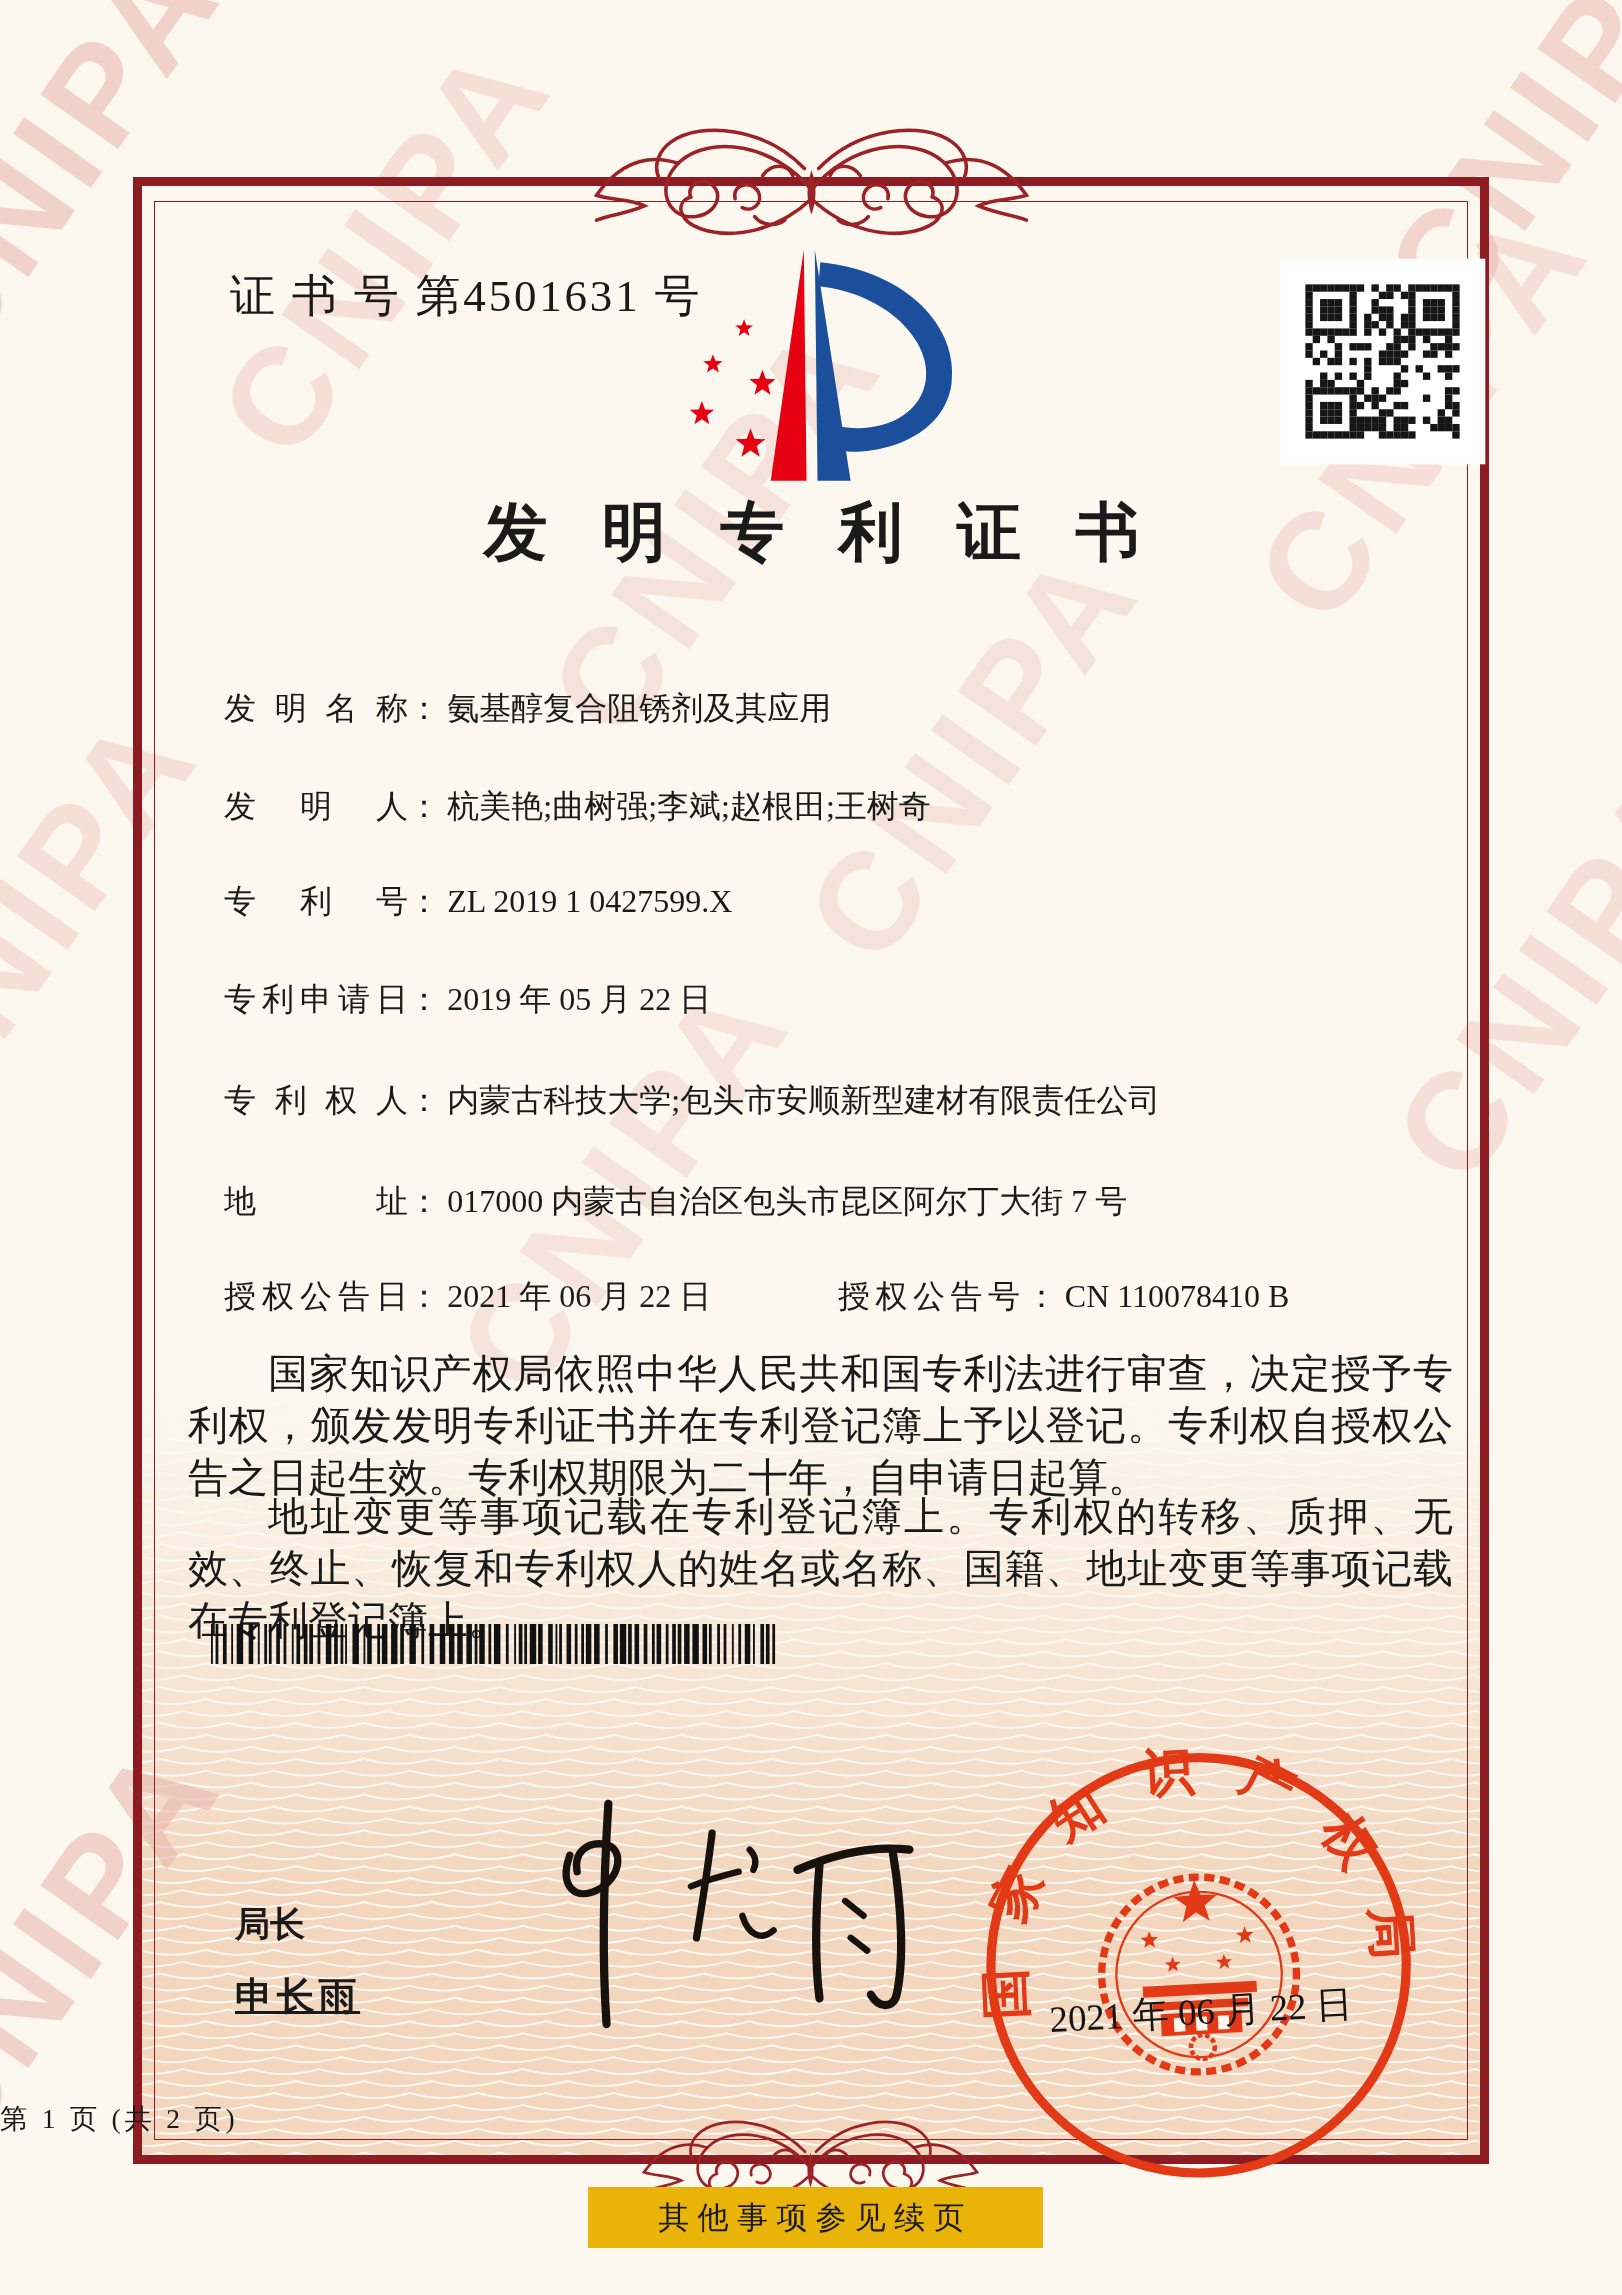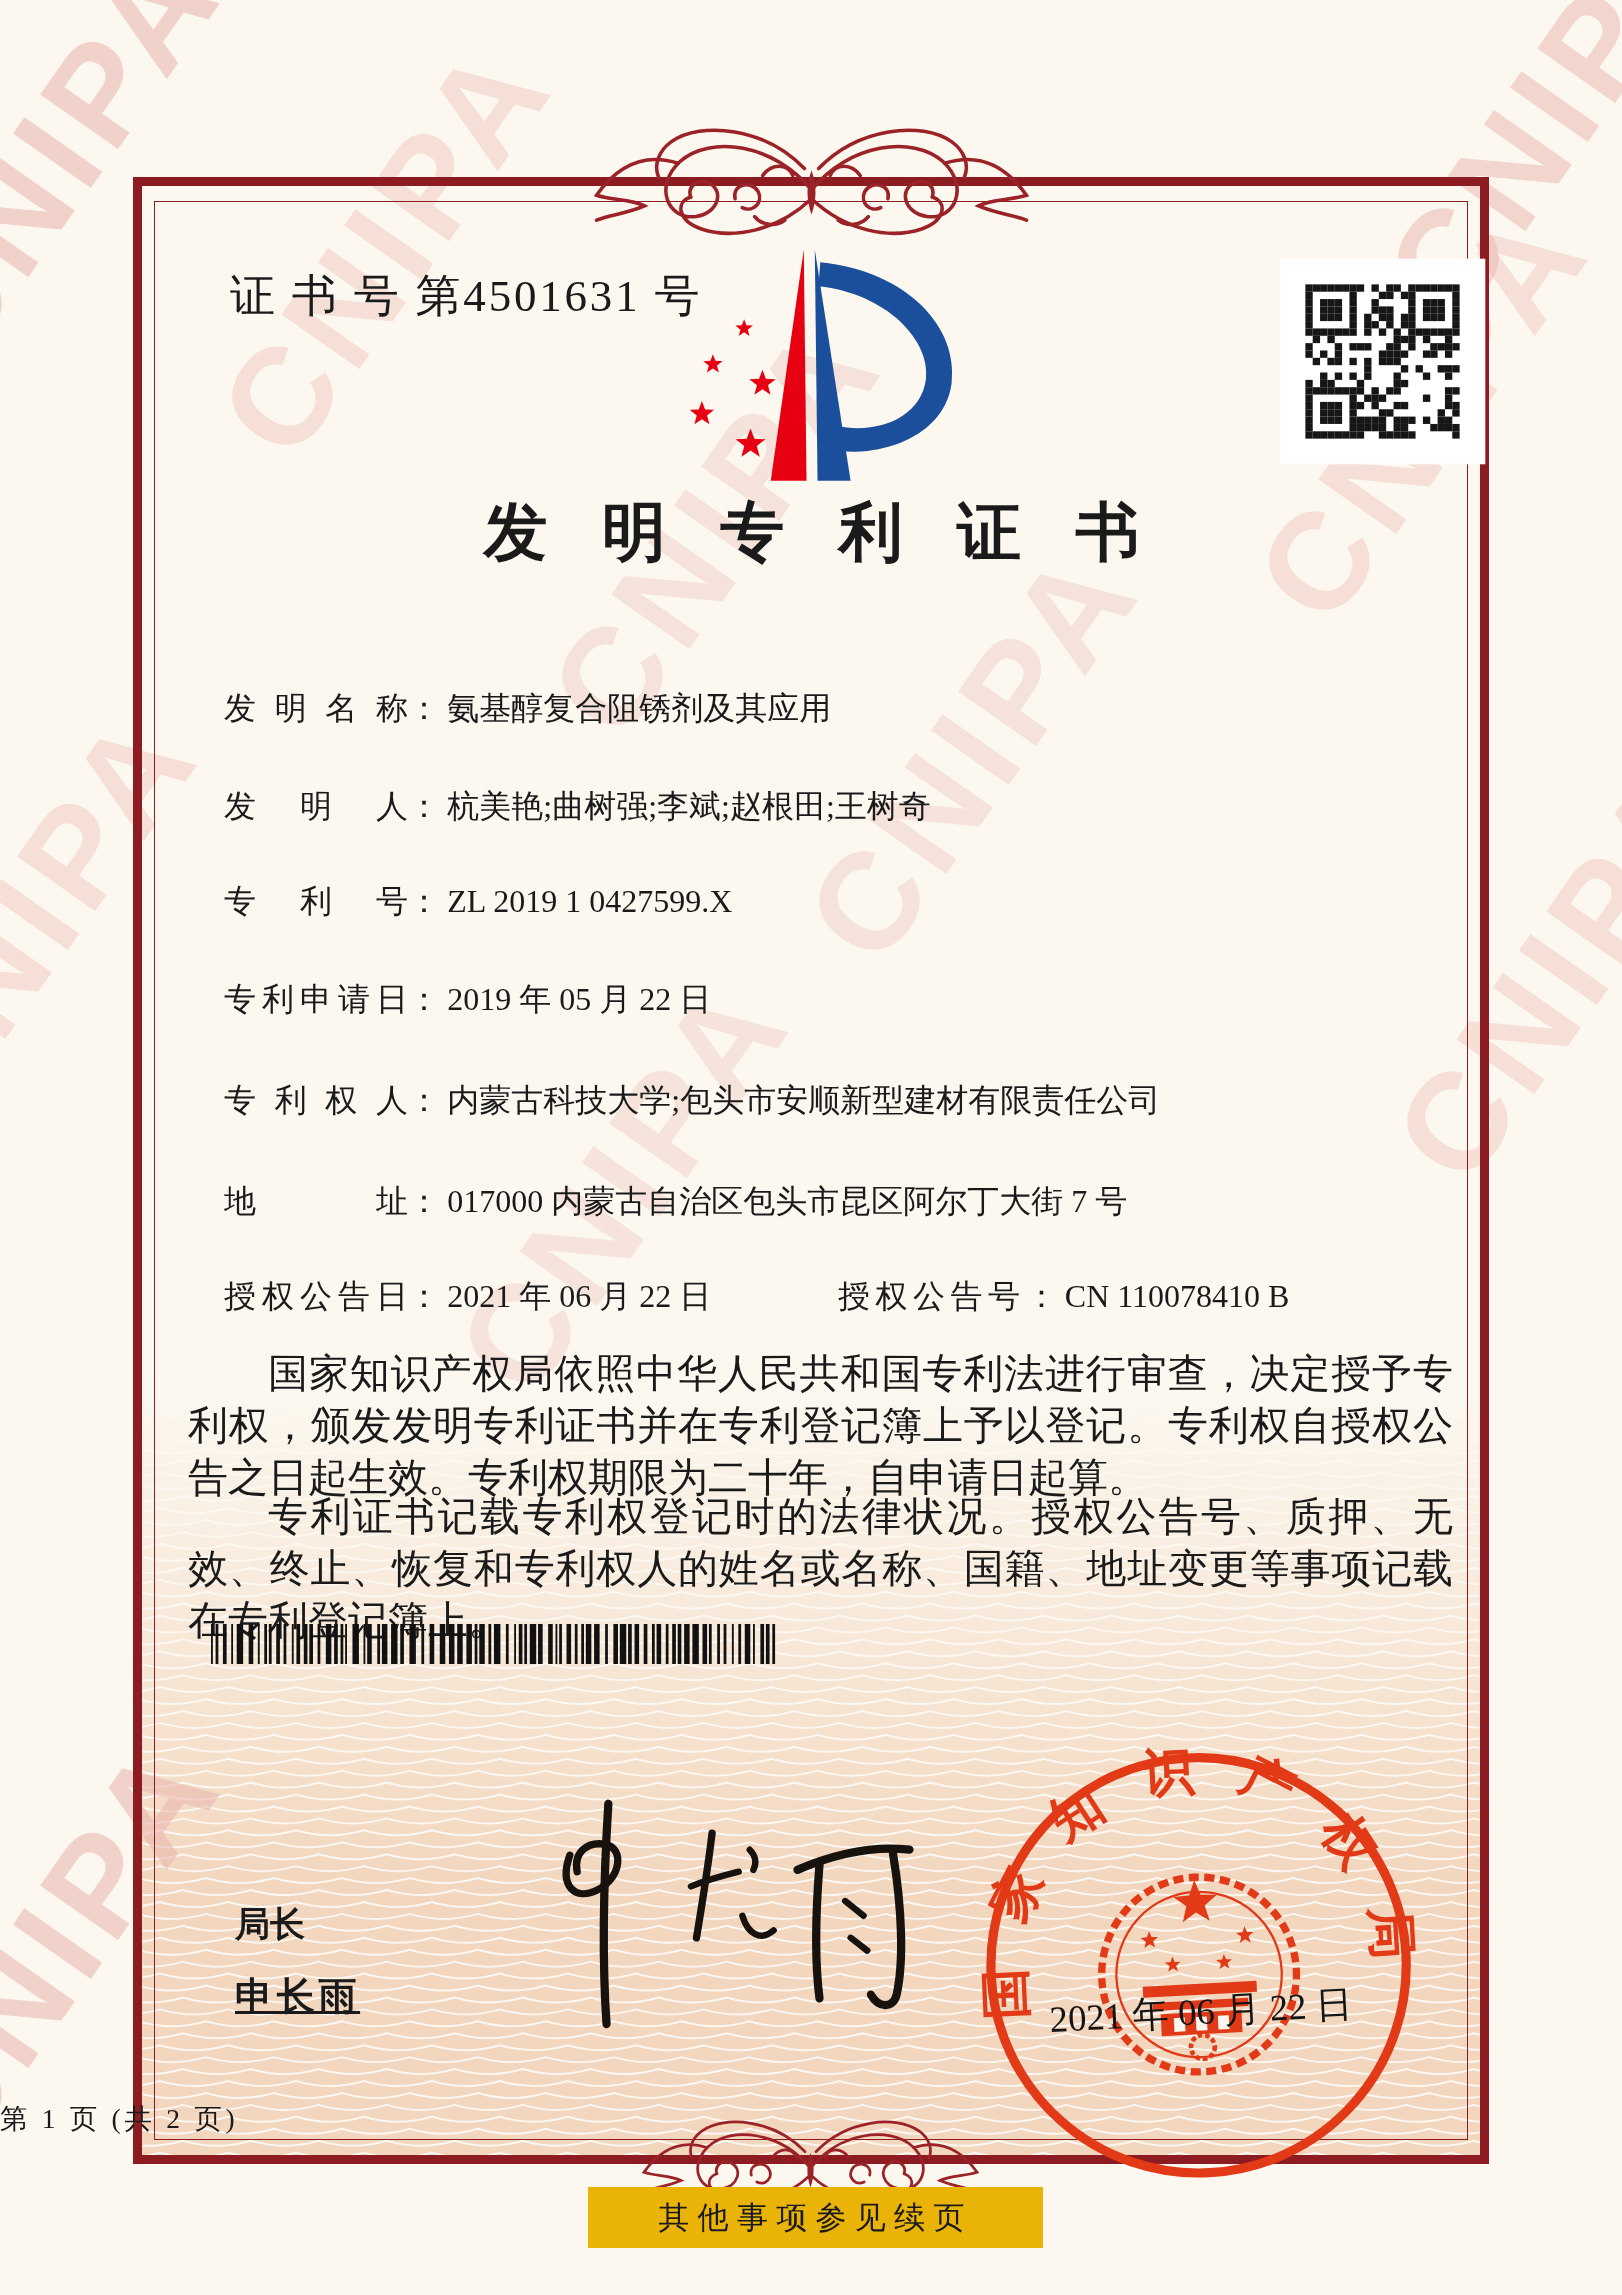--- a/index.html
+++ b/index.html
@@ -486,21 +486,21 @@
       <span class="flabel">地址</span><span class="fcolon">：</span><span>017000  内蒙古自治区包头市昆区阿尔丁大街 7 号</span>
     </div>
     <div class="frow" style="top:1275px">
       <span class="flabel">授权公告日</span><span class="fcolon">：</span><span>2021 年 06 月 22 日</span>
       <span class="pair2">
         <span class="flabel2">授权公告号</span><span class="fcolon">：</span><span>CN 110078410 B</span>
       </span>
     </div>
 
     <div class="para" style="top:1348px">国家知识产权局依照中华人民共和国专利法进行审查，决定授予专利权，颁发发明专利证书并在专利登记簿上予以登记。专利权自授权公告之日起生效。专利权期限为二十年，自申请日起算。</div>
-    <div class="para" style="top:1491px">专利证书记载专利权登记时的法律状况。授权公告号、质押、无效、终止、恢复和专利权人的姓名或名称、国籍、地址变更等事项记载在专利登记簿上。</div>
+    <div class="para" style="top:1491px">地址变更等事项记载在专利登记簿上。专利权的转移、质押、无效、终止、恢复和专利权人的姓名或名称、国籍、地址变更等事项记载在专利登记簿上。</div>
 
     <svg class="barcode" id="barcode-svg" viewBox="0 0 615 44" preserveAspectRatio="none">
         <rect x="0" y="0" width="2" height="44" fill="#111111"></rect>
         <rect x="5" y="0" width="3" height="44" fill="#111111"></rect>
         <rect x="13" y="0" width="4" height="44" fill="#111111"></rect>
         <rect x="22" y="0" width="2" height="44" fill="#111111"></rect>
         <rect x="28" y="0" width="7" height="44" fill="#111111"></rect>
         <rect x="41" y="0" width="5" height="44" fill="#111111"></rect>
         <rect x="51" y="0" width="2" height="44" fill="#111111"></rect>
         <rect x="58" y="0" width="3" height="44" fill="#111111"></rect>

